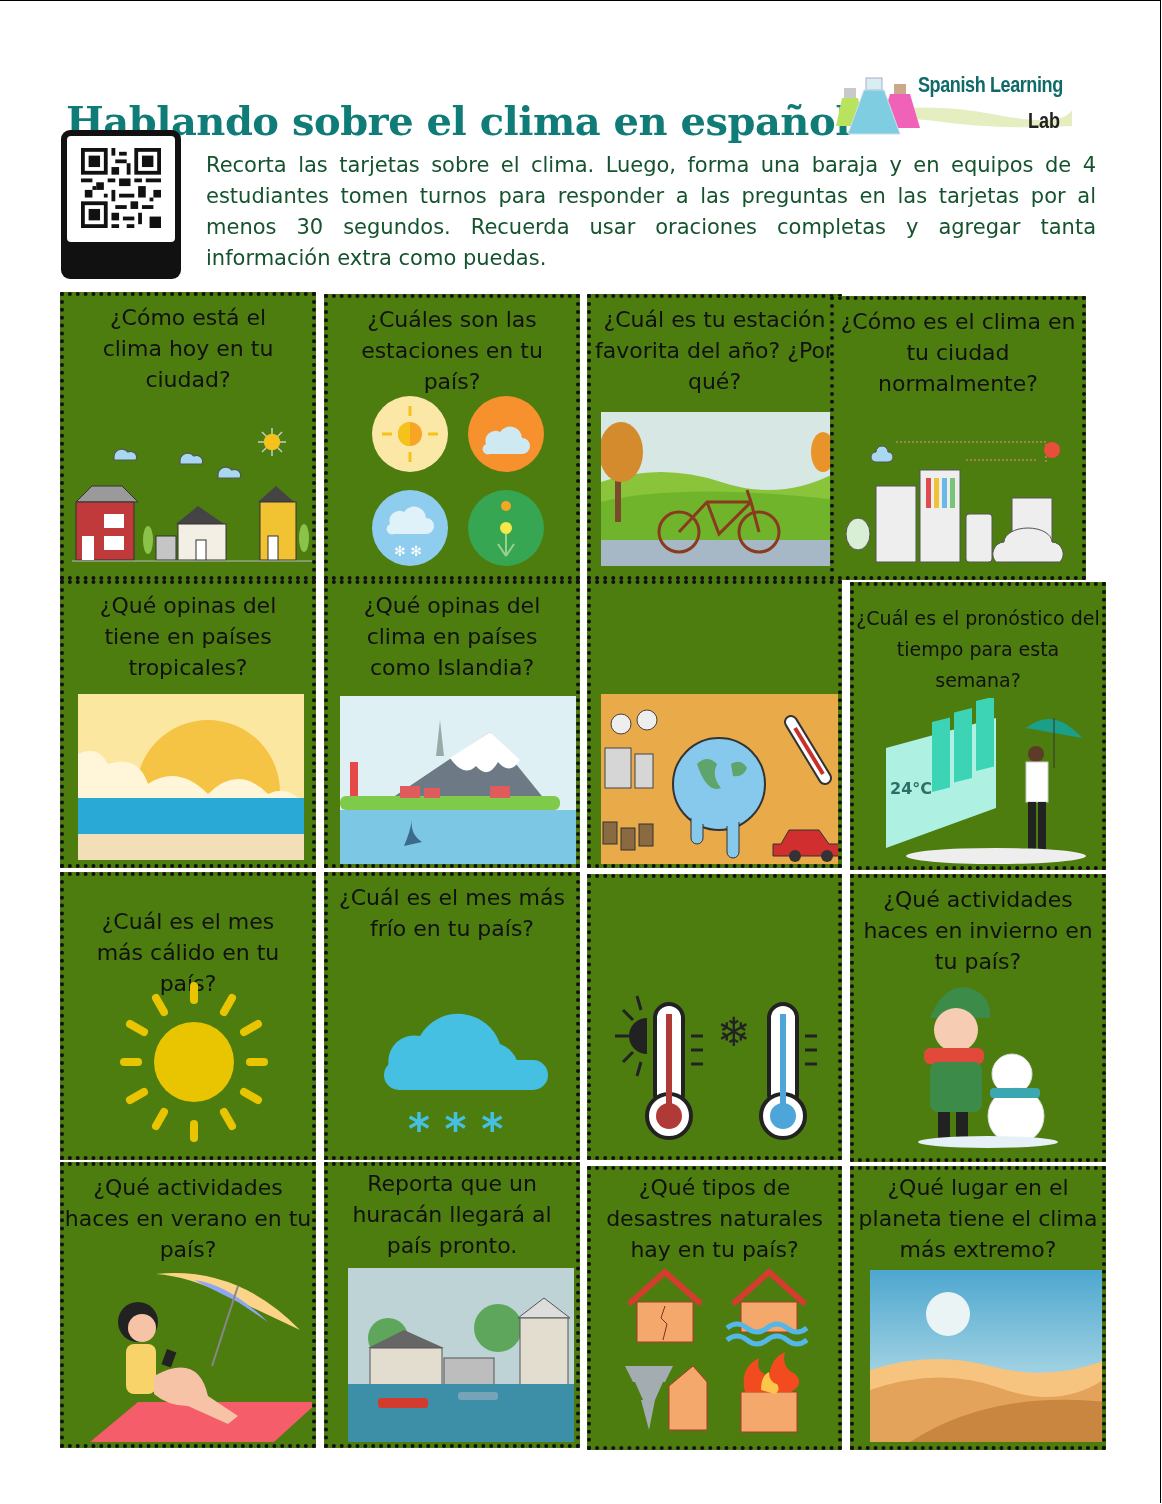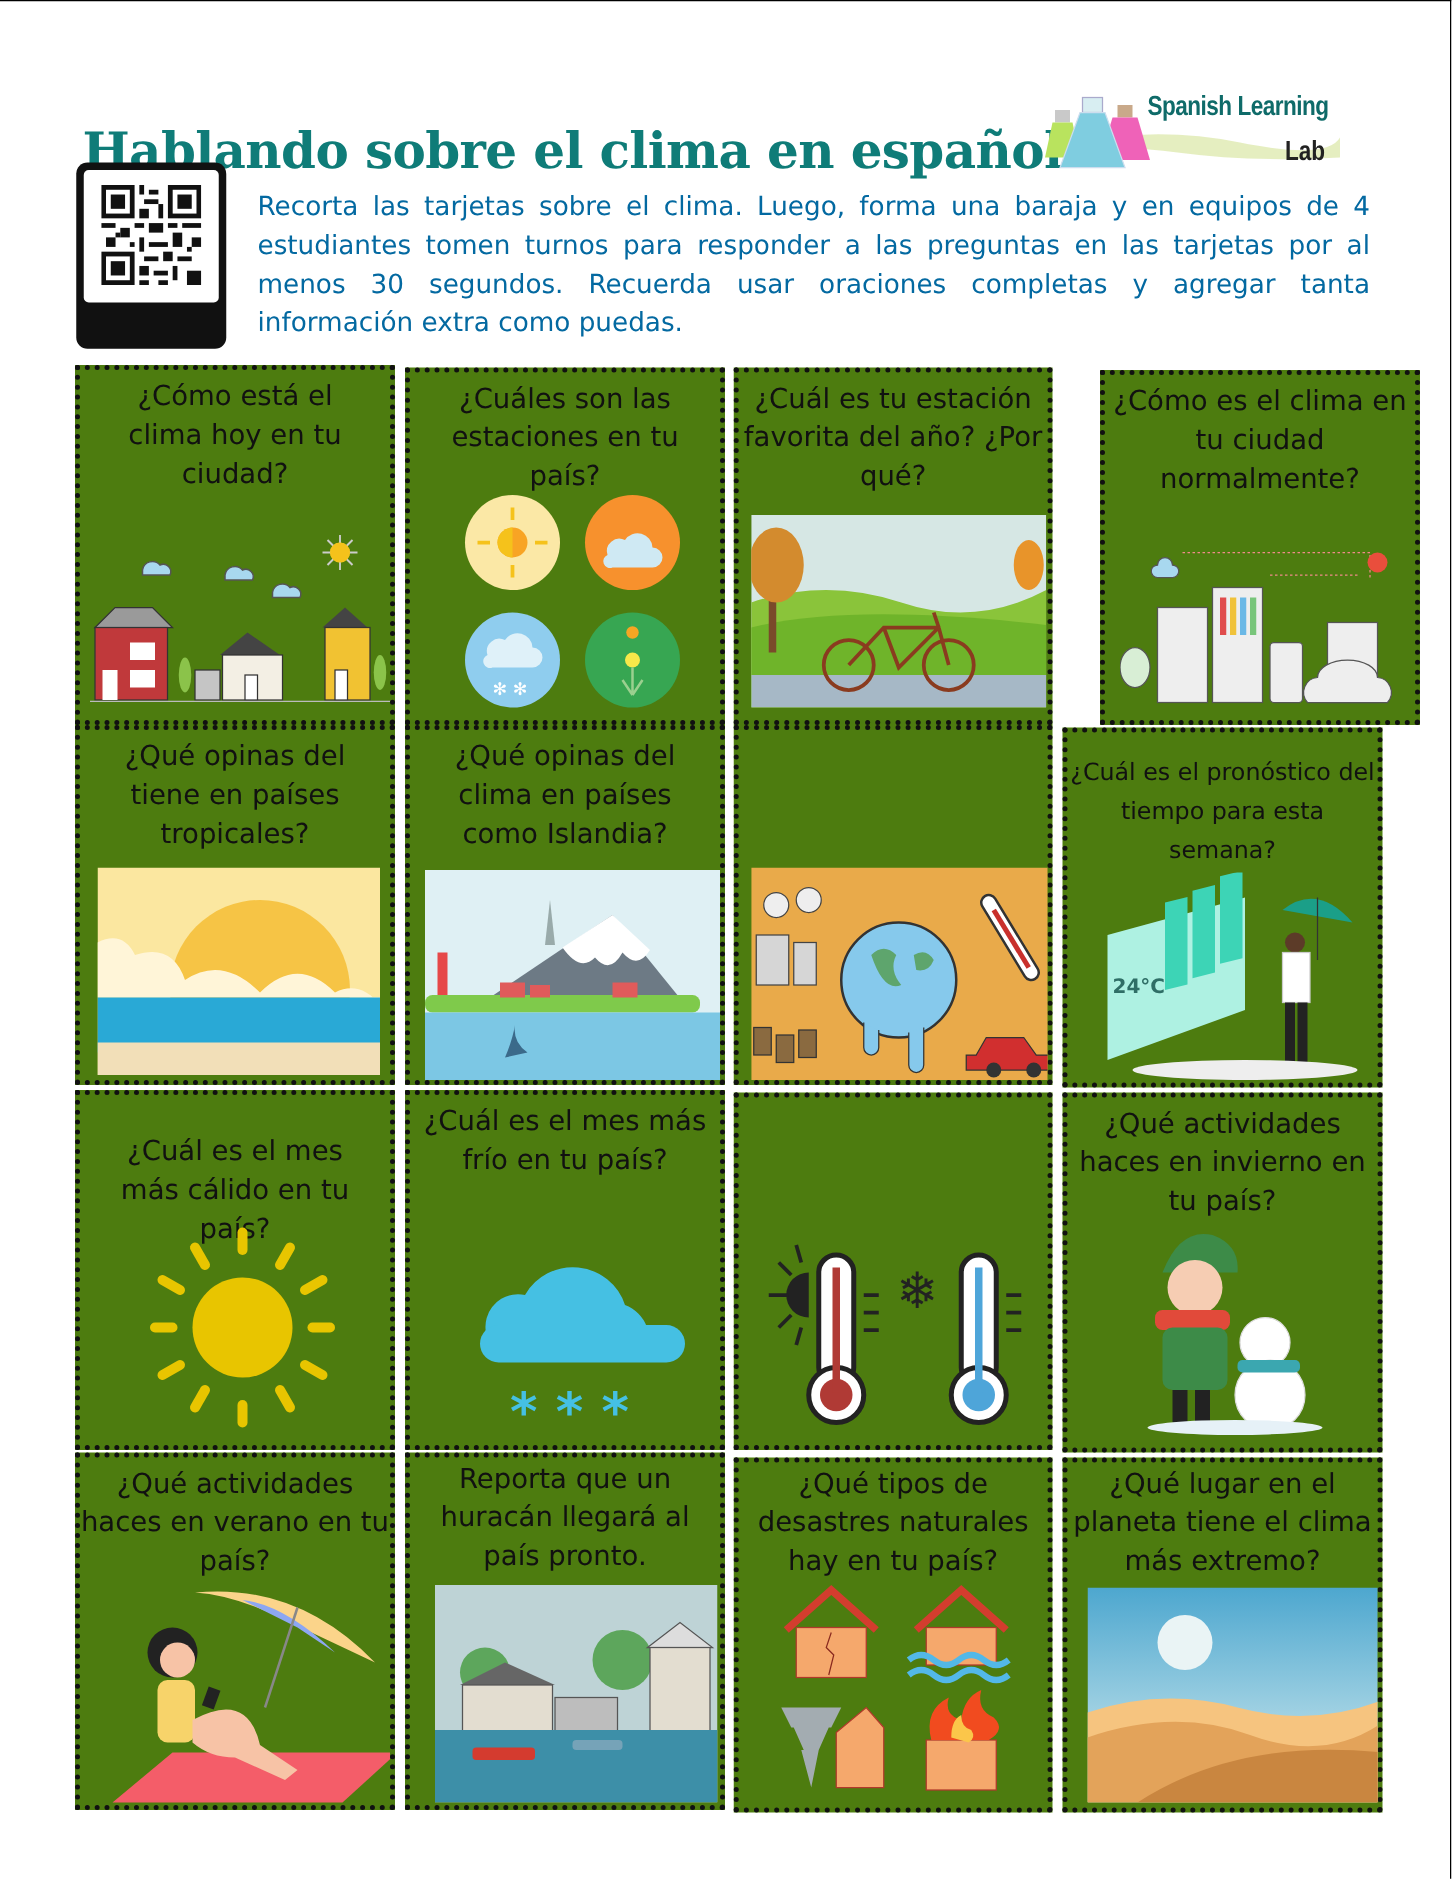--- a/index.html
+++ b/index.html
@@ -5,21 +5,21 @@
   html,body{margin:0;padding:0;background:#fff;}
   body{width:1162px;height:1504px;position:relative;overflow:hidden;font-family:"DejaVu Sans",sans-serif;color:#111;}
   .page-border{position:absolute;left:0;top:0;width:1160px;height:1502px;border-top:1px solid #000;border-right:1px solid #000;pointer-events:none;}
   .title{position:absolute;left:66px;top:70px;font-family:"DejaVu Serif",serif;font-weight:bold;font-size:40px;color:#0f7c78;letter-spacing:-0.5px;white-space:nowrap;}
   .logo{position:absolute;left:832px;top:70px;width:240px;height:72px;}
   .logo .brand1{position:absolute;left:86px;top:2px;font-family:"Liberation Sans",sans-serif;font-weight:bold;font-size:22px;color:#0f6b69;transform:scaleX(0.82);transform-origin:left;white-space:nowrap;letter-spacing:-0.5px;}
   .logo .brand2{position:absolute;left:196px;top:38px;font-family:"Liberation Sans",sans-serif;font-weight:bold;font-size:22px;color:#222;transform:scaleX(0.82);transform-origin:left;}
   .qr{position:absolute;left:61px;top:130px;width:120px;height:149px;background:#111;border-radius:9px;}
   .qr .qr-inner{position:absolute;left:6px;top:6px;width:108px;height:106px;background:#fff;border-radius:4px;}
   .qr .scan{position:absolute;left:0;width:120px;top:120px;text-align:center;color:#fff;font-family:"Liberation Sans",sans-serif;font-weight:bold;font-size:15px;letter-spacing:0.5px;margin-top:34px;}
-  .intro{position:absolute;left:206px;top:150px;width:890px;font-family:"DejaVu Sans",sans-serif;font-size:21px;line-height:31px;text-align:justify;text-align-last:left;color:#0369a1;}
+  .intro{position:absolute;left:206px;top:150px;width:890px;font-family:"DejaVu Sans",sans-serif;font-size:21px;line-height:31px;text-align:justify;text-align-last:left;color:#14532d;}
   .card{position:absolute;box-sizing:border-box;border:4px dotted #111;background:#4d7c0f;overflow:hidden;}
   .card .q{position:absolute;left:0;right:0;top:6px;text-align:center;font-family:"DejaVu Sans",sans-serif;font-size:22px;line-height:31px;color:#111;padding:0 2px;}
   .card .q.small{font-size:19px;}
   .card .art{position:absolute;}
 </style>
 </head>
 <body>
 
 <div class="page-border"></div>
 
@@ -153,21 +153,21 @@
     <rect x="0" y="128" width="236" height="26" fill="#a6b8c6"></rect>
     <rect x="14" y="20" width="6" height="90" fill="#7a4a2a"></rect>
       <ellipse cx="20" cy="40" rx="22" ry="30" fill="#d38b2e"></ellipse>
     <ellipse cx="222" cy="40" rx="12" ry="20" fill="#e8942a"></ellipse>
     <circle cx="78" cy="120" r="20" fill="none" stroke="#8a3b1f" stroke-width="3"></circle>
     <circle cx="158" cy="120" r="20" fill="none" stroke="#8a3b1f" stroke-width="3"></circle>
     <path d="M78 120 L106 90 L150 90 L158 120 M106 90 L118 122 L150 90 M150 90 L146 78" stroke="#8a3b1f" stroke-width="3" fill="none"></path>
   </svg>
 </div>
 
-<div class="card" style="left:880px;top:296px;width:256px;height:284px;">
+<div class="card" style="left:830px;top:296px;width:256px;height:284px;">
   <div class="q">¿Cómo es el clima en tu ciudad normalmente?</div>
   <svg class="art" style="left:12px;top:130px;" width="230" height="140" viewBox="0 0 230 140">
     <path d="M50 12 h150 v20 M120 30 h70" stroke="#f08a8a" stroke-dasharray="2 2" fill="none"></path>
     <circle cx="206" cy="20" r="8" fill="#e94e3c"></circle>
     <path d="M30 22 a6 6 0 0 1 12 0 a5 5 0 0 1 0 10 h-12 a5 5 0 0 1 0 -10z" fill="#a8d8ef" stroke="#555"></path>
     <rect x="30" y="56" width="40" height="76" fill="#eee" stroke="#555"></rect>
     <rect x="74" y="40" width="40" height="92" fill="#eee" stroke="#555"></rect>
     <rect x="80" y="48" width="5" height="30" fill="#e04c4c"></rect>
       <rect x="88" y="48" width="5" height="30" fill="#f0c23a"></rect>
       <rect x="96" y="48" width="5" height="30" fill="#6ab8e6"></rect>

